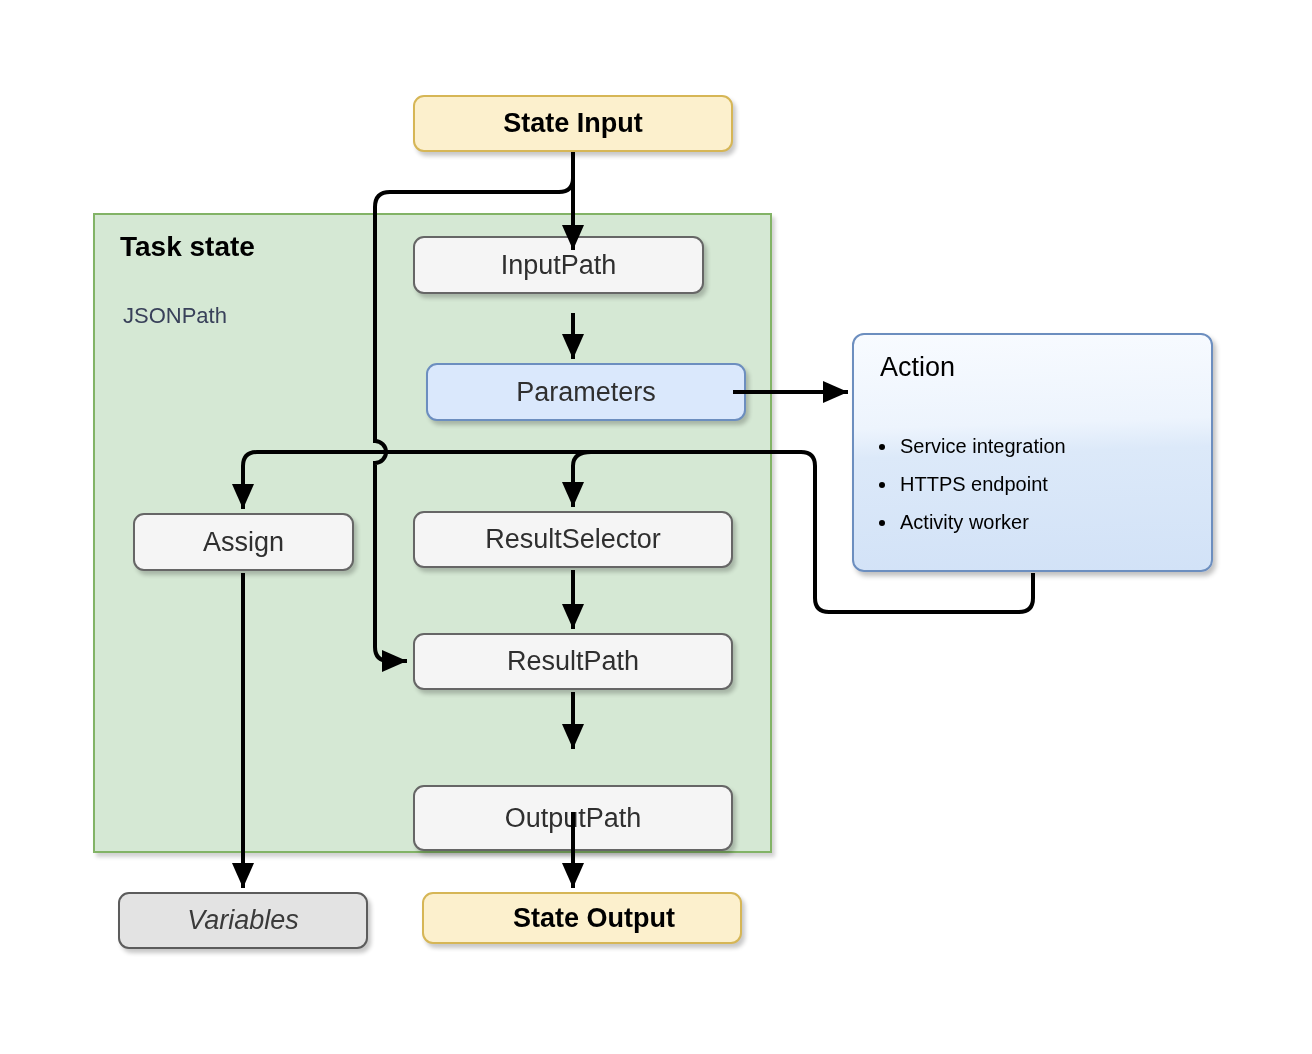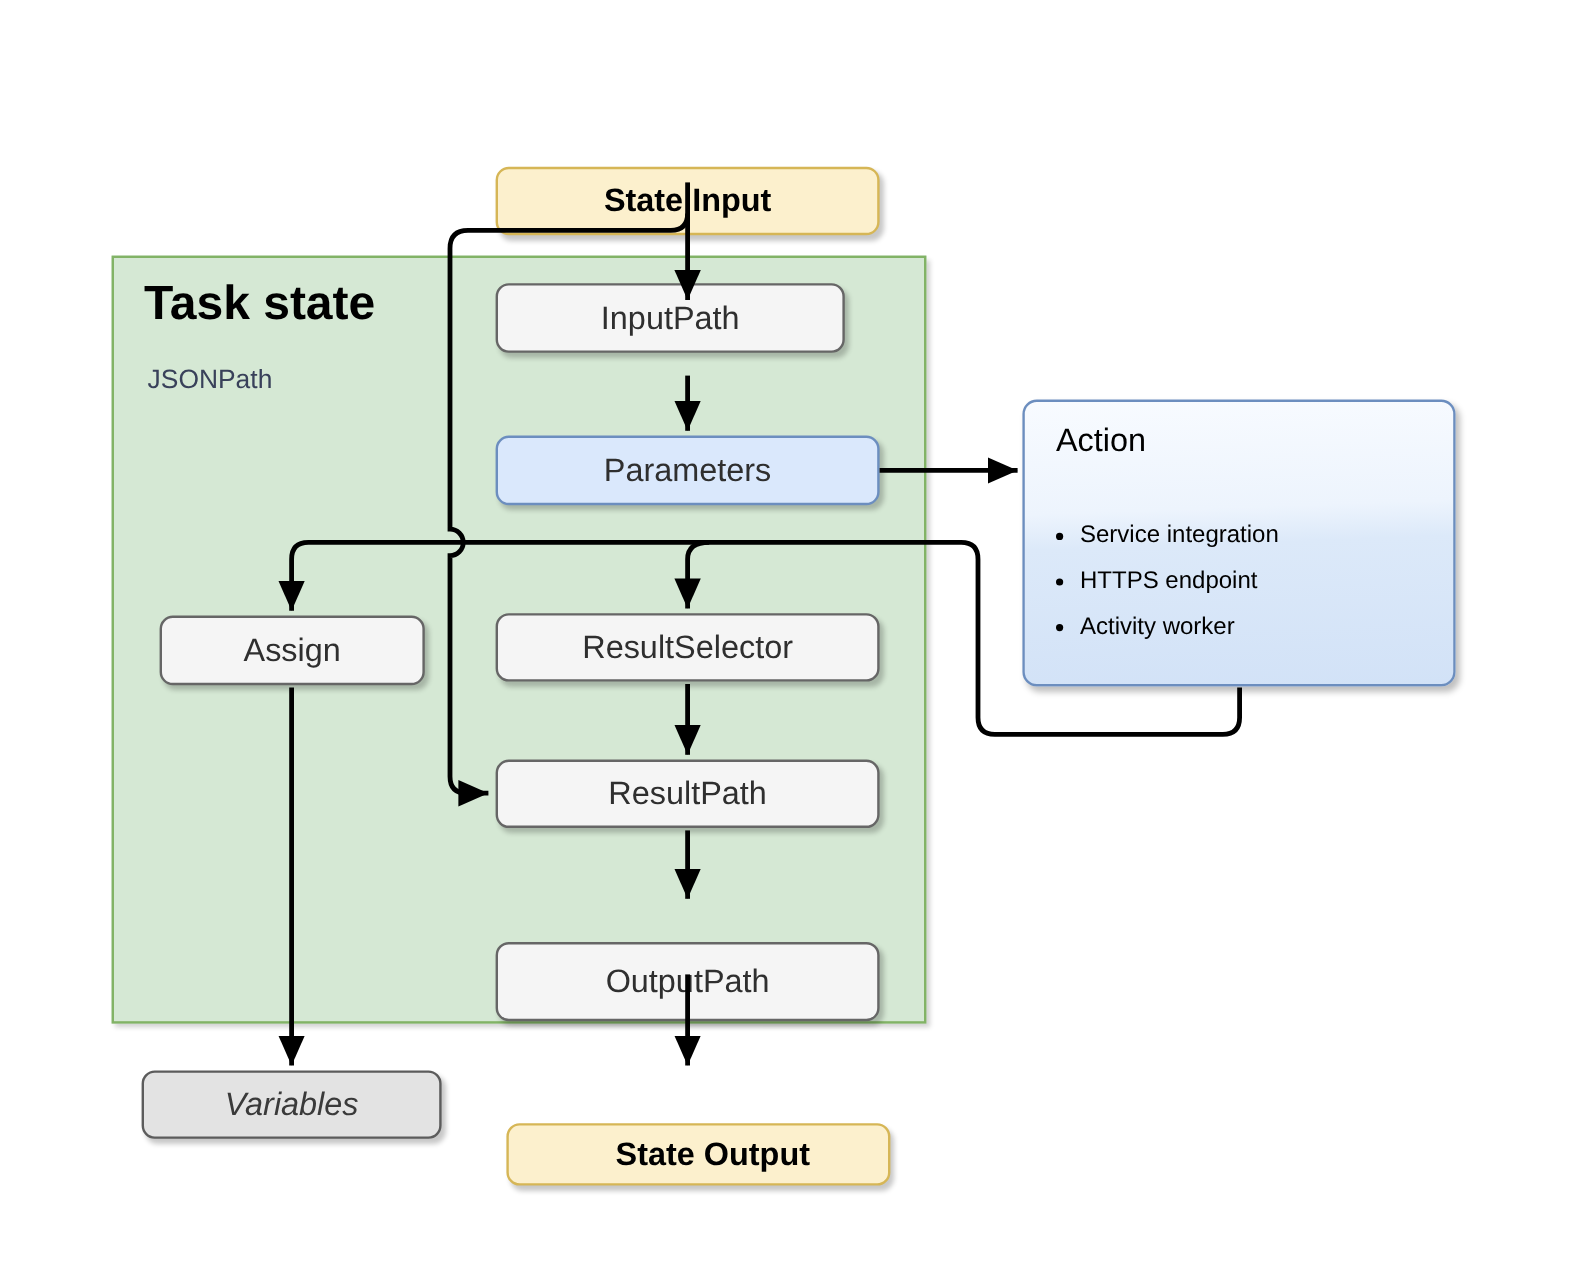--- a/index.html
+++ b/index.html
@@ -15,31 +15,31 @@
   body{font-family:"Liberation Sans","DejaVu Sans",sans-serif;}
   #canvas{position:relative;width:1312px;height:1054px;background:#ffffff;overflow:hidden;}
 
   .node{
     position:absolute;display:flex;align-items:center;justify-content:center;
     box-sizing:border-box;border-radius:11px;
     font-size:27px;color:var(--label-color);
     box-shadow:3px 4px 4px rgba(0,0,0,0.22);
     text-align:center;
   }
-  .node.terminal{background:var(--yellow-fill);border:2px solid var(--yellow-border);font-weight:bold;color:#000;margin-top:44px;}
+  .node.terminal{background:var(--yellow-fill);border:2px solid var(--yellow-border);font-weight:bold;color:#000;}
   .node.step{background:var(--gray-fill);border:2px solid var(--gray-border);}
-  .node.param{background:var(--blue-fill);border:2px solid var(--blue-border);}
+  .node.param{background:var(--blue-fill);border:2px solid var(--blue-border);margin-left:13px;}
   .node.vars{background:var(--variables-fill);border:2px solid var(--variables-border);font-style:italic;color:#3a3a3a;text-align:center;}
 
   #task-container{
     position:absolute;left:93px;top:213px;width:679px;height:640px;
     background:var(--green-fill);border:2px solid var(--green-border);
     box-sizing:border-box;box-shadow:3px 4px 4px rgba(0,0,0,0.18);
   }
-  #task-title{position:absolute;left:25px;top:16px;font-size:40px;font-weight:bold;color:#000;}
+  #task-title{position:absolute;left:25px;top:16px;font-size:28px;font-weight:bold;color:#000;}
   #task-subtitle{position:absolute;left:28px;top:88px;font-size:22px;color:var(--subtitle-color);}
 
   #action-box{
     position:absolute;left:852px;top:333px;width:361px;height:239px;
     box-sizing:border-box;border-radius:12px;
     border:2px solid var(--blue-border);
     background:linear-gradient(178deg,var(--action-top) 0%,#EDF4FD 38%,#DCE9F9 50%,var(--action-bottom) 100%);
     box-shadow:3px 4px 5px rgba(0,0,0,0.25);
     color:#000;
   }

